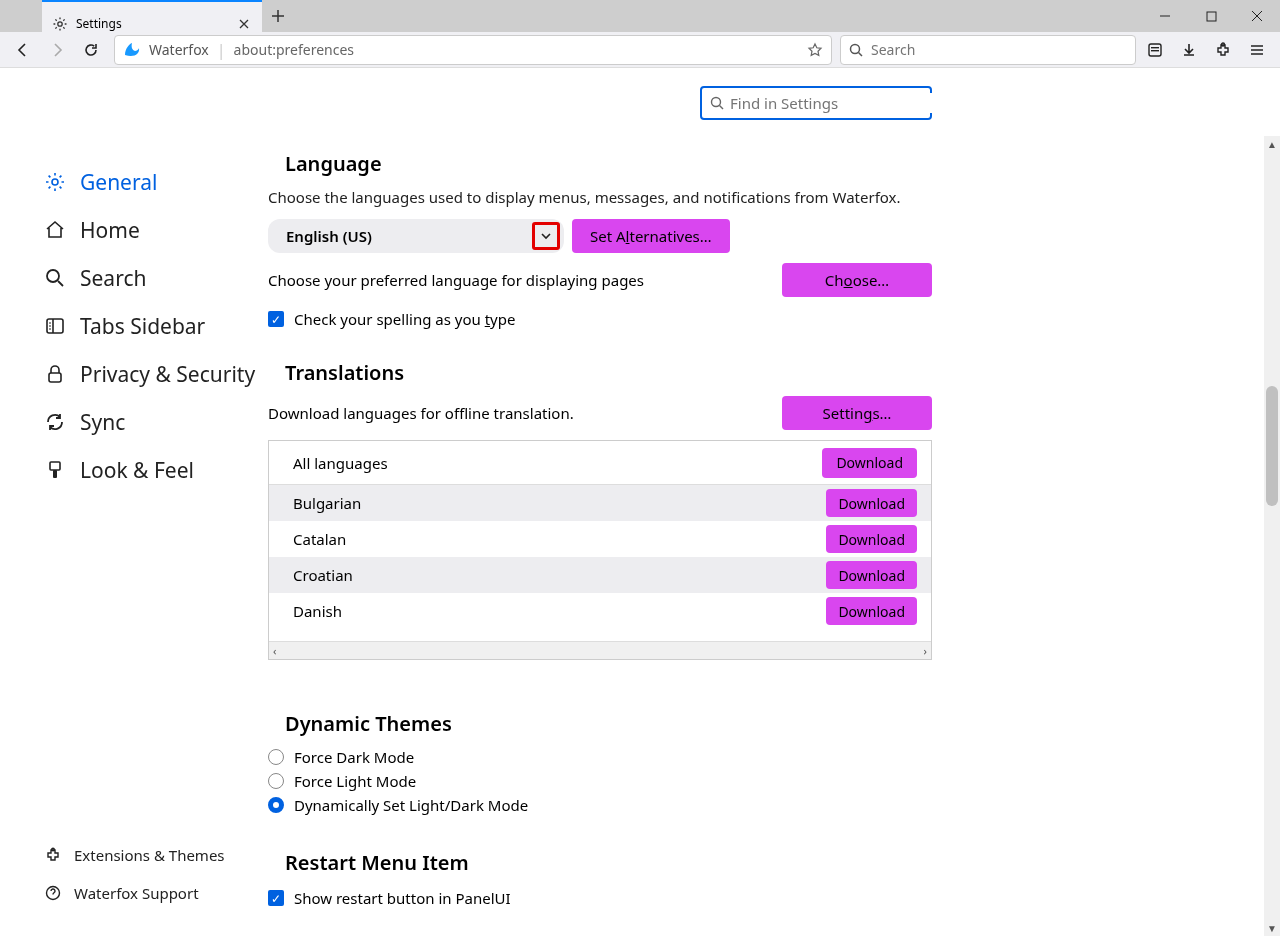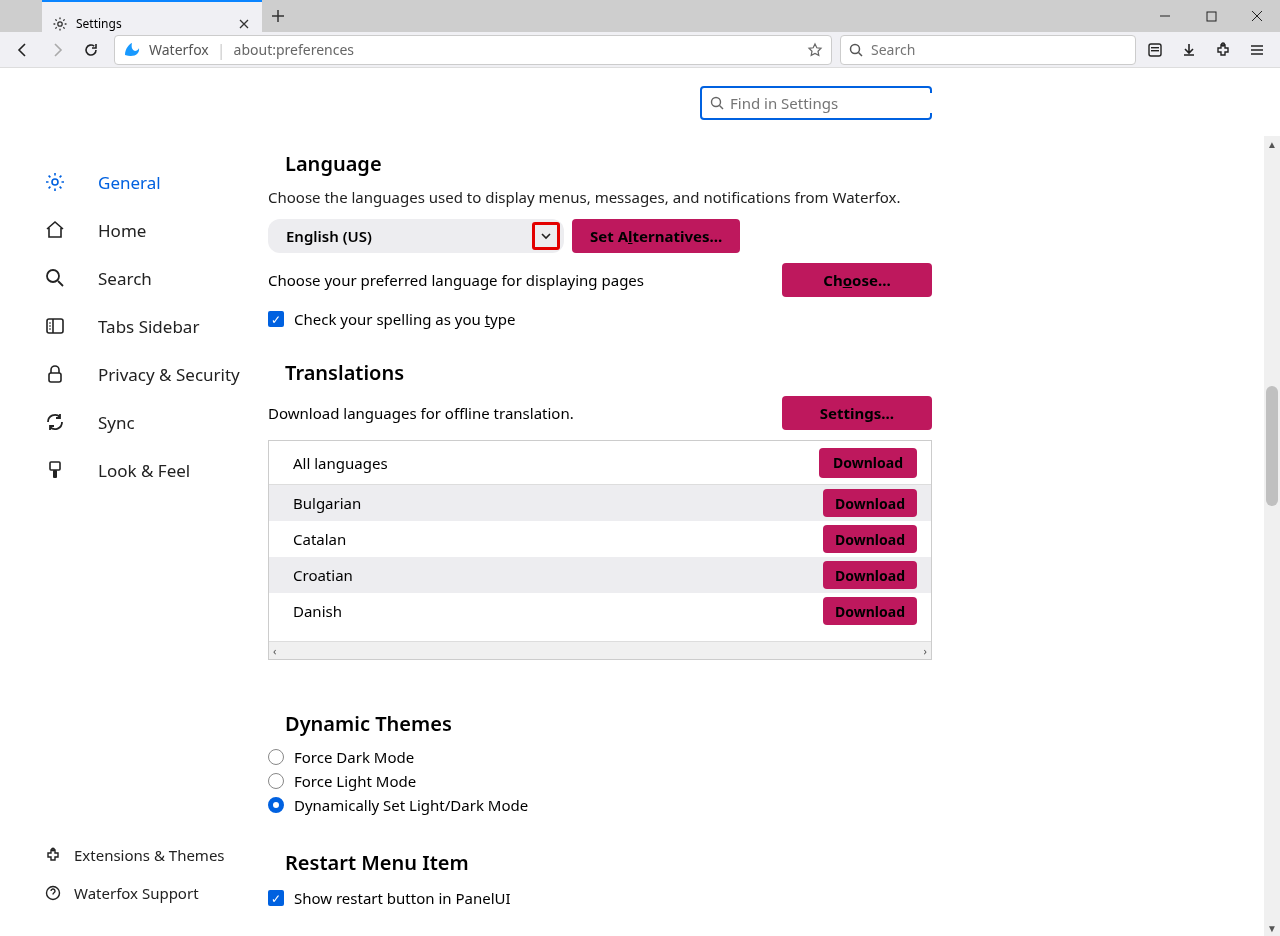--- a/index.html
+++ b/index.html
@@ -18,36 +18,36 @@
 .tbicon.disabled{color:#aaa}
 .urlbar{flex:1;height:30px;background:#fff;border:1px solid #ccc;border-radius:4px;display:flex;align-items:center;padding:0 8px;gap:8px;margin:0 4px}
 .urlbar .identity{display:flex;align-items:center;gap:6px;font-size:14px;color:#555}
 .urlbar .sep{color:#ccc}
 .urlbar .addr{color:#666;font-size:14px}
 .searchbar{width:296px;height:30px;background:#fff;border:1px solid #ccc;border-radius:4px;display:flex;align-items:center;padding:0 8px;gap:8px}
 .searchbar input{border:none;outline:none;font-size:14px;flex:1}
 .content{display:flex;height:868px;position:relative}
 .sidebar{width:268px;padding:90px 0 0 44px;display:flex;flex-direction:column}
 .sideitems{flex:1}
-.sideitem{display:flex;align-items:center;gap:32px;height:48px;font-size:17px;color:#222;cursor:pointer}
+.sideitem{display:flex;align-items:center;gap:14px;height:48px;font-size:21px;color:#222;cursor:pointer}
 .sideitem.active{color:#0061e0}
 .sideitem .si-icon{width:22px;height:22px;display:flex;align-items:center;justify-content:center}
 .sidefoot{padding-bottom:24px}
 .sidefoot .sideitem{height:38px;font-size:15px;gap:12px}
 .sidefoot .si-icon{width:18px;height:18px}
 .main{flex:1;padding:18px 0 0 0;overflow-y:auto;position:relative}
 .findbox{width:232px;height:34px;border:2px solid #0061e0;border-radius:4px;display:flex;align-items:center;padding:0 8px;gap:6px;margin-left:432px}
 .findbox input{border:none;outline:none;font-size:15px;flex:1}
 .section{padding:0 0 0 0;width:664px}
 h2.sect{font-size:20px;font-weight:600;margin:30px 0 10px 17px}
 .desc{font-size:15px;color:#222;margin-bottom:12px}
 .row{display:flex;align-items:center;gap:8px;margin-bottom:10px}
 .dropdown{height:34px;background:#ededf0;border-radius:12px;display:flex;align-items:center;justify-content:space-between;padding:0 8px 0 18px;width:296px;font-size:15px;font-weight:600}
 .dd-chev{width:28px;height:28px;border:3px solid #e30000;border-radius:3px;display:flex;align-items:center;justify-content:center;margin-right:-4px}
-.btn{height:34px;background:#be185d;border:none;border-radius:4px;padding:0 18px;font-size:15px;font-weight:700;cursor:pointer}
+.btn{height:34px;background:#d946ef;border:none;border-radius:4px;padding:0 18px;font-size:15px;font-weight:400;cursor:pointer}
 .rowspread{display:flex;align-items:center;justify-content:space-between;margin-bottom:10px}
 .checkbox-row{display:flex;align-items:center;gap:10px;margin:12px 0;font-size:15px}
 .cb{width:16px;height:16px;background:#0061e0;border-radius:2px;display:flex;align-items:center;justify-content:center;color:#fff;font-size:12px}
 .langlist{border:1px solid #ccc;height:220px;position:relative;display:flex;flex-direction:column}
 .langhead{height:44px;display:flex;align-items:center;justify-content:space-between;padding:0 14px 0 24px;border-bottom:1px solid #ddd}
 .langhead .btn{height:30px;padding:0 14px;font-size:14px}
 .langbody{flex:1;overflow-y:auto}
 .langrow{height:36px;display:flex;align-items:center;justify-content:space-between;padding:0 14px 0 24px;font-size:15px}
 .langrow:nth-child(odd){background:#ededf0}
 .langrow .btn{height:28px;padding:0 12px;font-size:14px}

